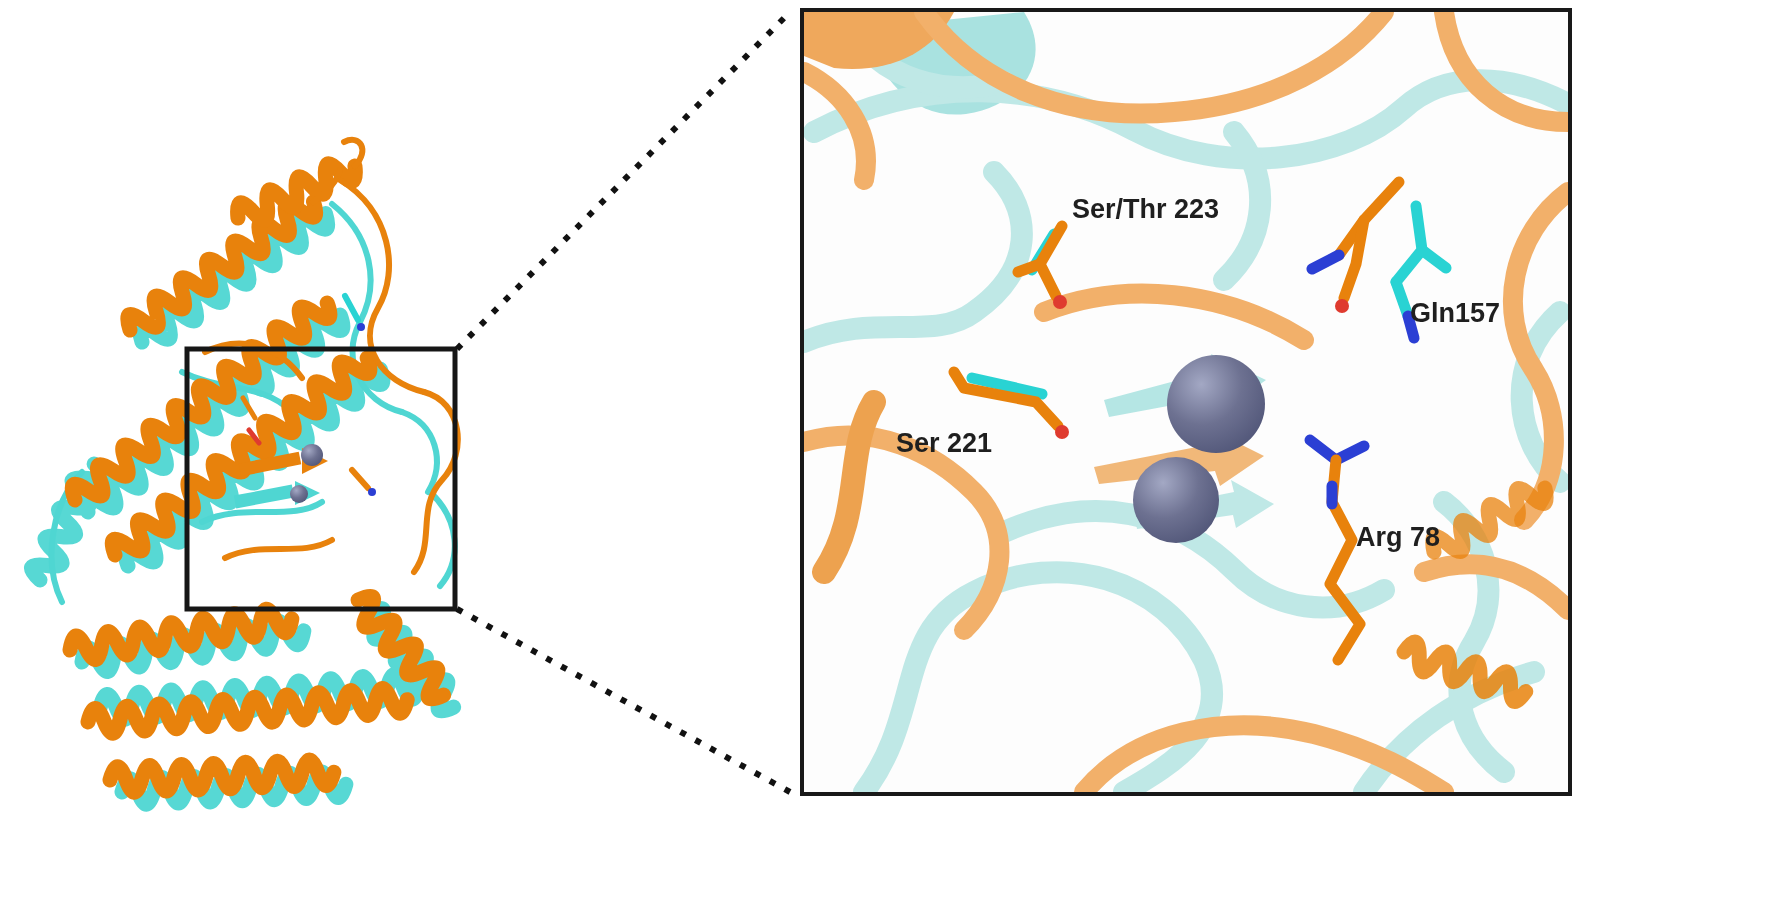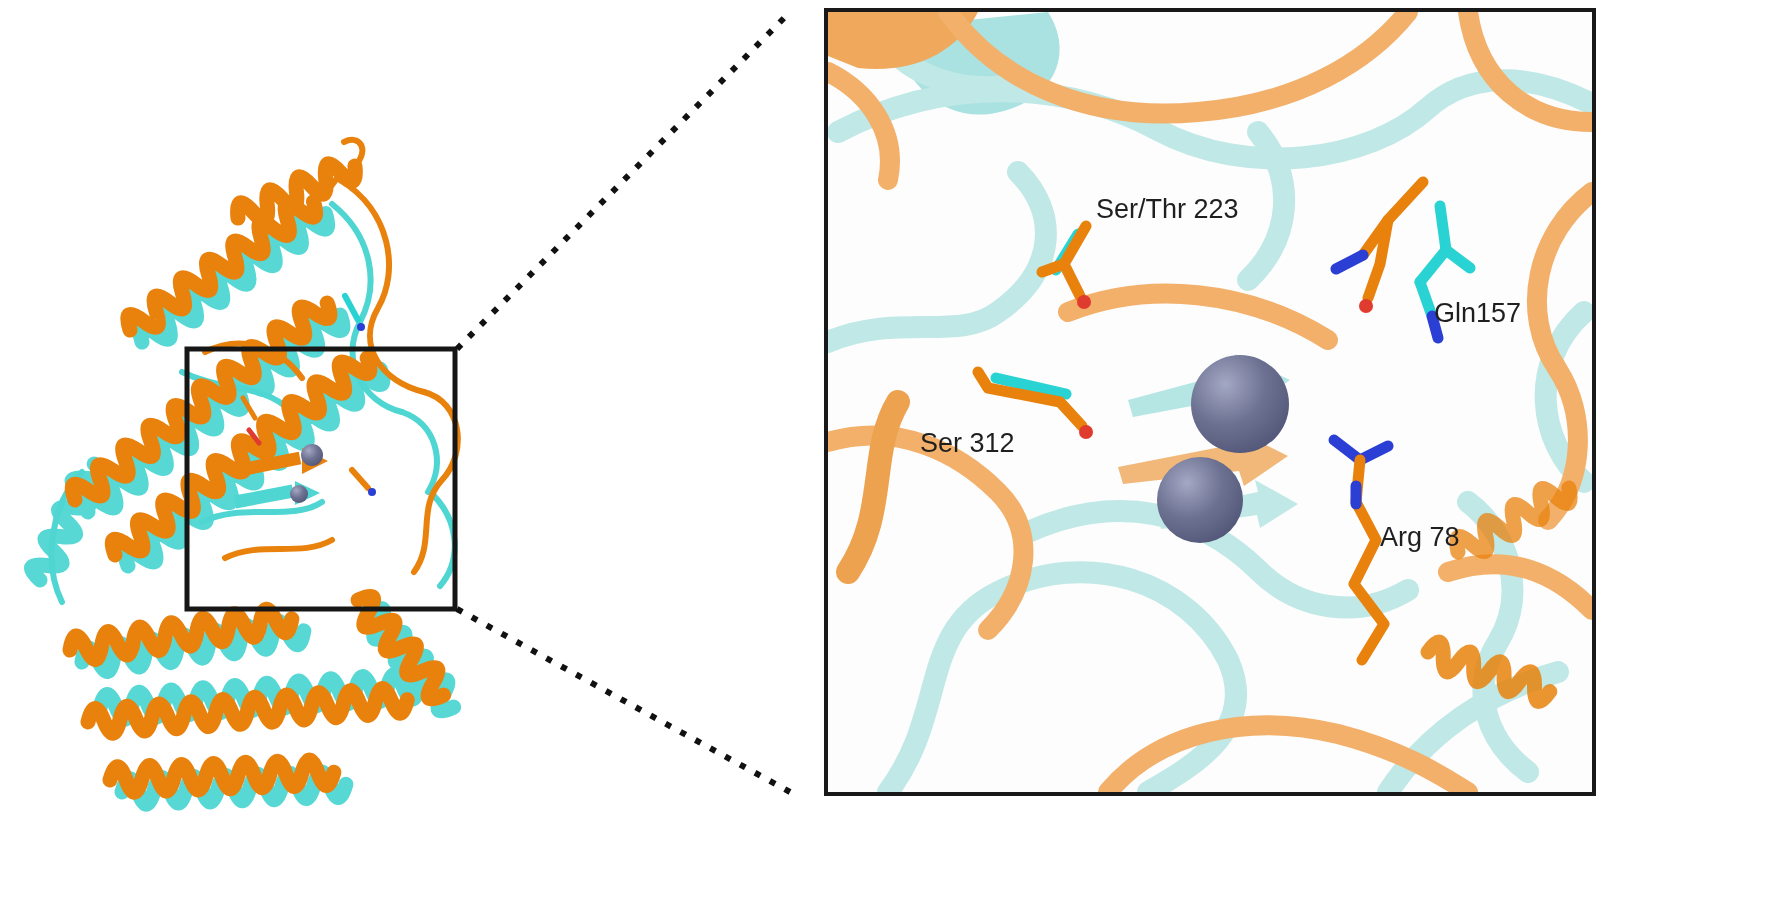--- a/index.html
+++ b/index.html
@@ -13,22 +13,22 @@
   .hx-c { stroke:#57d8d4; stroke-width:15; fill:none; stroke-linecap:round; stroke-linejoin:round; }
   .lp-o { stroke:#e8820c; stroke-width:6; fill:none; stroke-linecap:round; }
   .lp-c { stroke:#4fd6d2; stroke-width:6; fill:none; stroke-linecap:round; }
   .sheet-o { stroke:#e8820c; stroke-width:13; fill:none; }
   .sheet-c { stroke:#4fd6d2; stroke-width:13; fill:none; }
 
   .selbox { fill:none; stroke:#161616; stroke-width:5; }
   .dots   { stroke:#111111; stroke-width:6; stroke-dasharray:6 11; fill:none; }
 
   
-  .zoom-panel { position:absolute; left:824px; top:8px; width:772px; height:788px;
-                border:4px solid #191919; background:#fdfdfd; box-sizing:border-box; overflow:hidden; }
+  .zoom-panel { position:absolute; left:800px; top:8px; width:772px; height:788px;
+                border:4px solid #191919; background:#fdfdfd; box-sizing:border-box; overflow:hidden;font-weight:bold; }
   .zr-c  { stroke:#bfe8e6; stroke-width:22; fill:none; stroke-linecap:round; }
   .zr-o  { stroke:#f2b06a; stroke-width:20; fill:none; stroke-linecap:round; }
   .zr-o2 { stroke:#eda24f; stroke-width:24; fill:none; stroke-linecap:round; }
   .st    { fill:none; stroke-linecap:round; stroke-linejoin:round; stroke-width:11; }
   .st-o  { stroke:#e8820c; } .st-c { stroke:#29d3d3; } .st-b { stroke:#2b3fd4; }
 
   .zlabel { position:absolute; font-size:27px; color:#1f1f1f; white-space:nowrap; }
 </style>
 </head>
 <body>
@@ -183,17 +183,17 @@
       <g>
         <path class="st st-b" d="M532,448 L506,428"></path>
         <path class="st st-b" d="M532,448 L560,434"></path>
         <path class="st st-o" d="M532,448 L528,490 L548,528 L526,572 L556,612 L534,648"></path>
         <path class="st st-b" d="M528,474 L528,492"></path>
       </g>
     </svg>
 
     <div class="zlabel" style="left:268px; top:182px">Ser/Thr 223</div>
     <div class="zlabel" style="left:606px; top:286px">Gln157</div>
-    <div class="zlabel" style="left:92px; top:416px">Ser 312</div>
+    <div class="zlabel" style="left:92px; top:416px">Ser 221</div>
     <div class="zlabel" style="left:552px; top:510px">Arg 78</div>
   </div>
 
 </div>
 
 </body></html>

